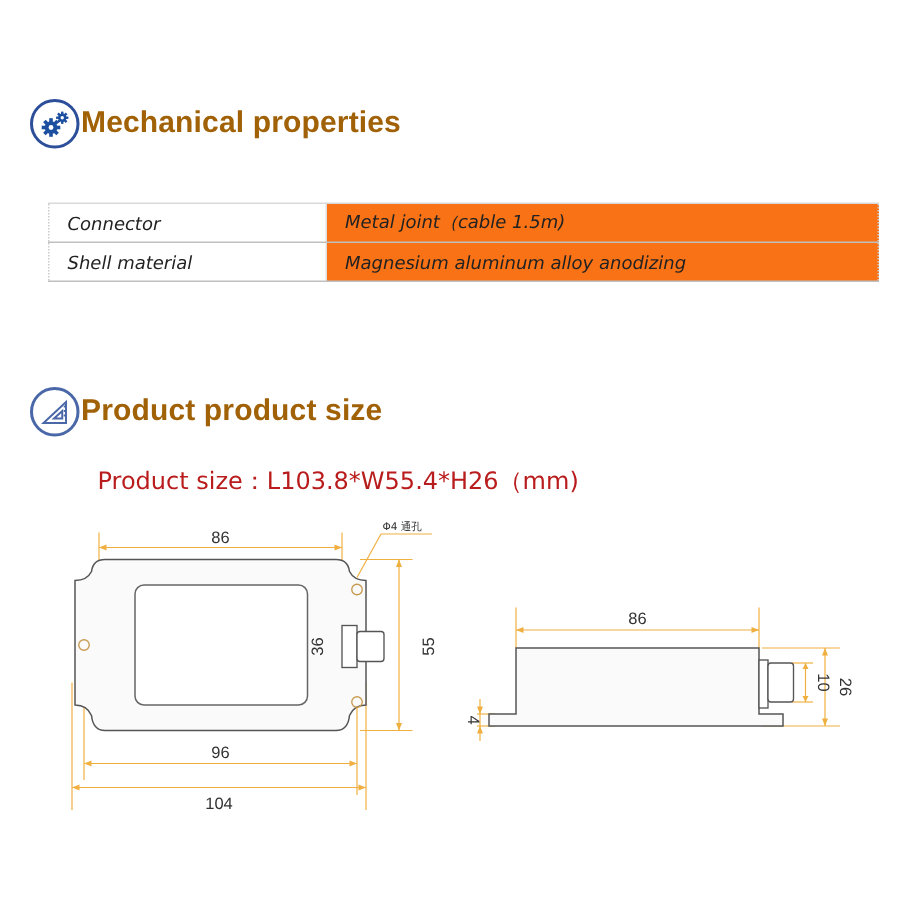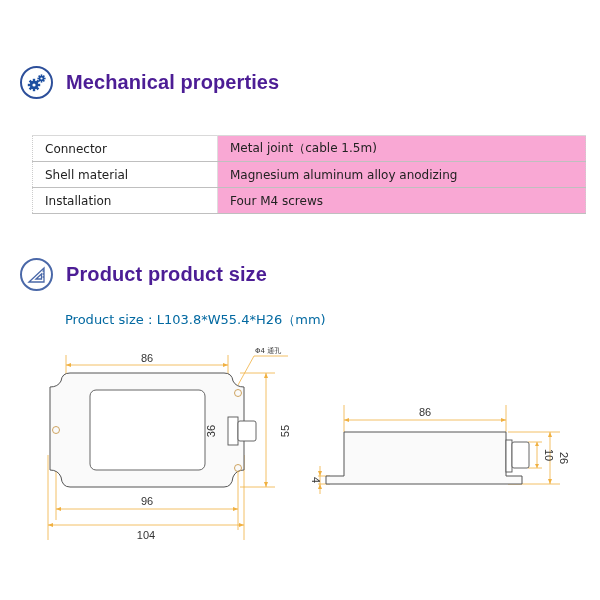--- a/index.html
+++ b/index.html
@@ -1,24 +1,24 @@
 <!DOCTYPE html>
 <html><head>
   <meta charset="utf-8">
   <style>
     html, body { margin:0; padding:0; background:#ffffff; }
     body { width:600px; height:600px; position:relative; overflow:hidden; font-family:"DejaVu Sans", sans-serif; }
     .section-head { position:absolute; left:20px; display:flex; align-items:center; }
     .section-head .icon { width:33px; height:33px; border:2px solid #2d4f9a; border-radius:50%; box-sizing:border-box; display:flex; align-items:center; justify-content:center; }
-    .section-head .title { margin-left:13px; font-family:"Liberation Sans", sans-serif; font-weight:bold; font-size:20px; color:#4c1d95; letter-spacing:0.1px; }
+    .section-head .title { margin-left:1px; font-family:"Liberation Sans", sans-serif; font-weight:bold; font-size:20px; color:#a16207; letter-spacing:0.1px; }
     table.props { position:absolute; left:32px; top:135px; width:554px; border-collapse:collapse; font-family:"DejaVu Sans", sans-serif; font-size:12px; color:#222; }
-    table.props td { height:25px; padding:0 0 0 12px; border-top:1px solid #d9d9d9; border-bottom:1px solid #bfbfbf; }
+    table.props td { height:25px; padding:0 0 0 12px; border-top:1px solid #d9d9d9; border-bottom:1px solid #bfbfbf;font-style:italic; }
     table.props td.k { width:172px; background:#fff; border-left:1px dotted #ccc; border-right:1px solid #ddd; }
-    table.props td.v { background:#f9a8d4; border-right:1px dotted #ccc; }
-    .size-line { position:absolute; left:65px; top:311px; font-size:13px; color:#0369a1; font-family:"DejaVu Sans", sans-serif; }
+    table.props td.v { background:#f97316; border-right:1px dotted #ccc; }
+    .size-line { position:absolute; left:65px; top:311px; font-size:16px; color:#b91c1c; font-family:"DejaVu Sans", sans-serif; }
     svg.draw { position:absolute; left:0; top:0; }
     .dim { font-family:"Liberation Sans", sans-serif; font-size:11px; fill:#333; }
   </style>
 </head>
 <body>
 
 <div class="section-head" style="top:66px;">
   <div class="icon">
     <svg width="22" height="22" viewBox="0 0 22 22">
       <g fill="#1d4fa0">
@@ -46,24 +46,20 @@
 
 <table class="props">
   <tbody>
       <tr>
     <td class="k">Connector</td>
     <td class="v">Metal joint（cable 1.5m)</td>
   </tr>
   <tr>
     <td class="k">Shell material</td>
     <td class="v">Magnesium aluminum alloy anodizing</td>
-  </tr>
-  <tr>
-    <td class="k">Installation</td>
-    <td class="v">Four M4 screws</td>
   </tr>
 </tbody>
   </table>
 
 <div class="section-head" style="top:258px;">
   <div class="icon" style="border-color:#4a68a8;">
     <svg width="22" height="22" viewBox="0 0 22 22">
       <g fill="none" stroke="#4a68a8" stroke-width="1.3">
         <path d="M3 18 L18 4 L18 18 Z"></path>
         <path d="M10 15 L15.5 10 L15.5 15 Z"></path>

